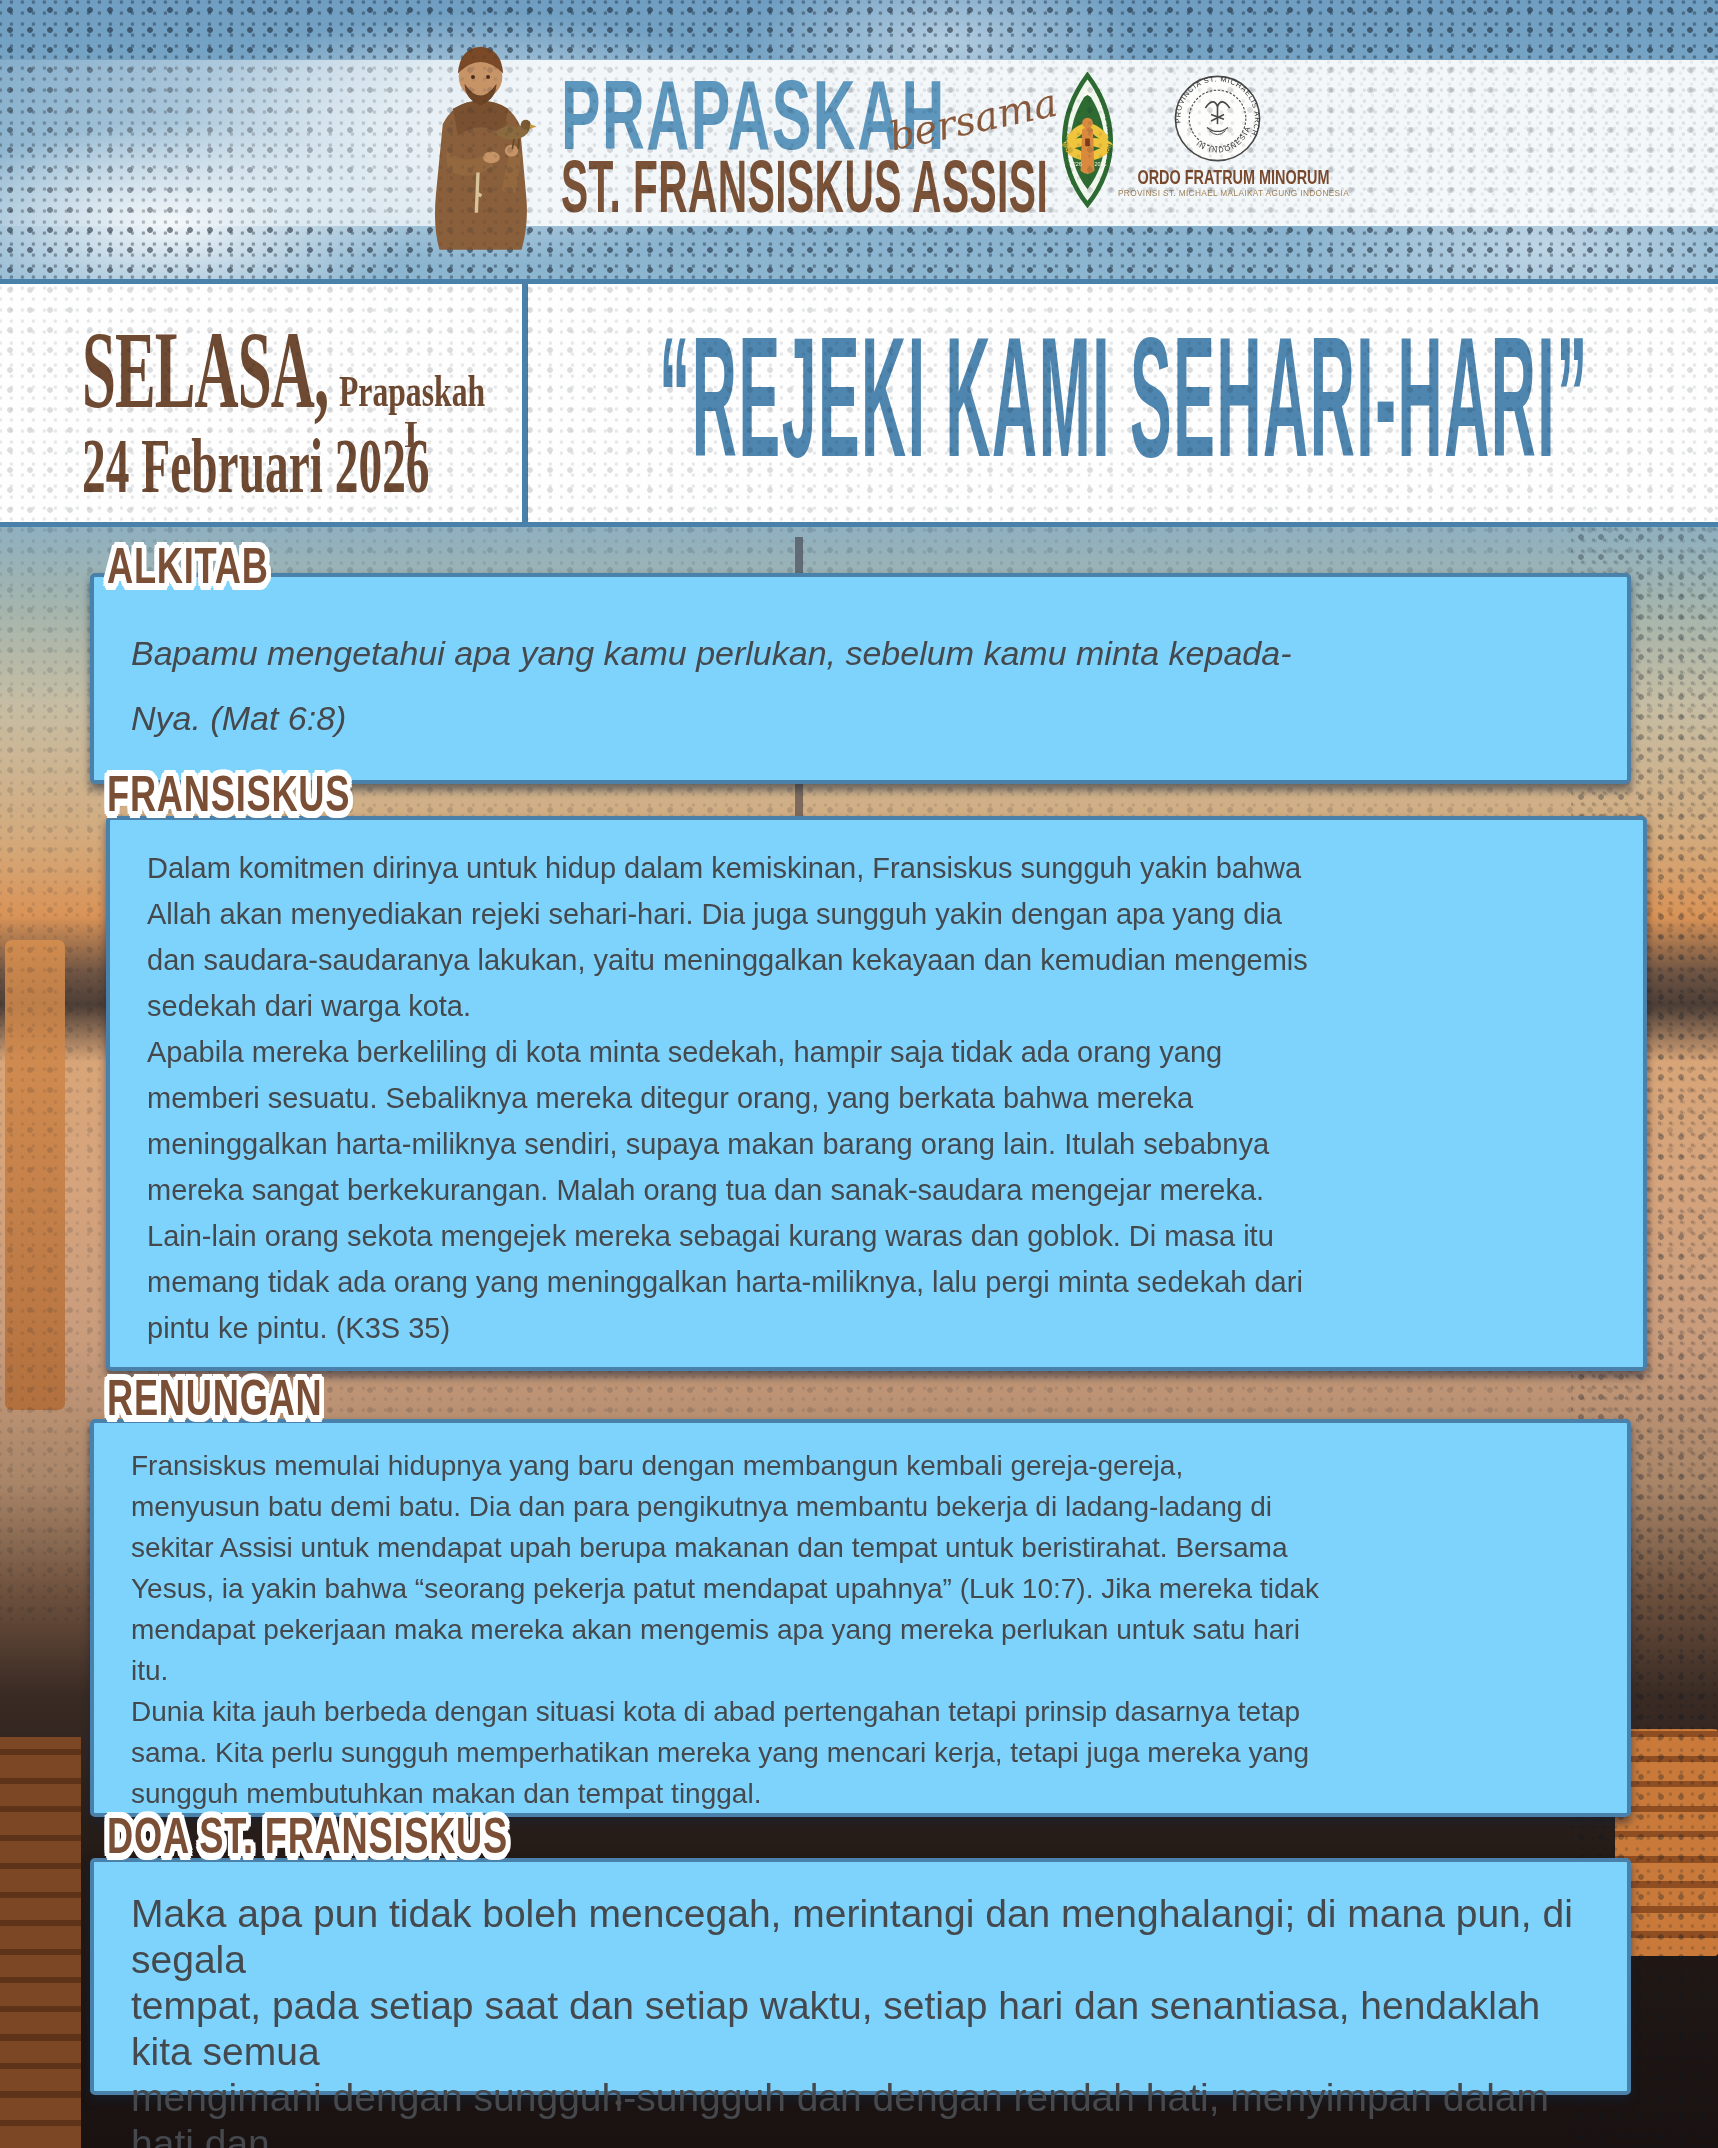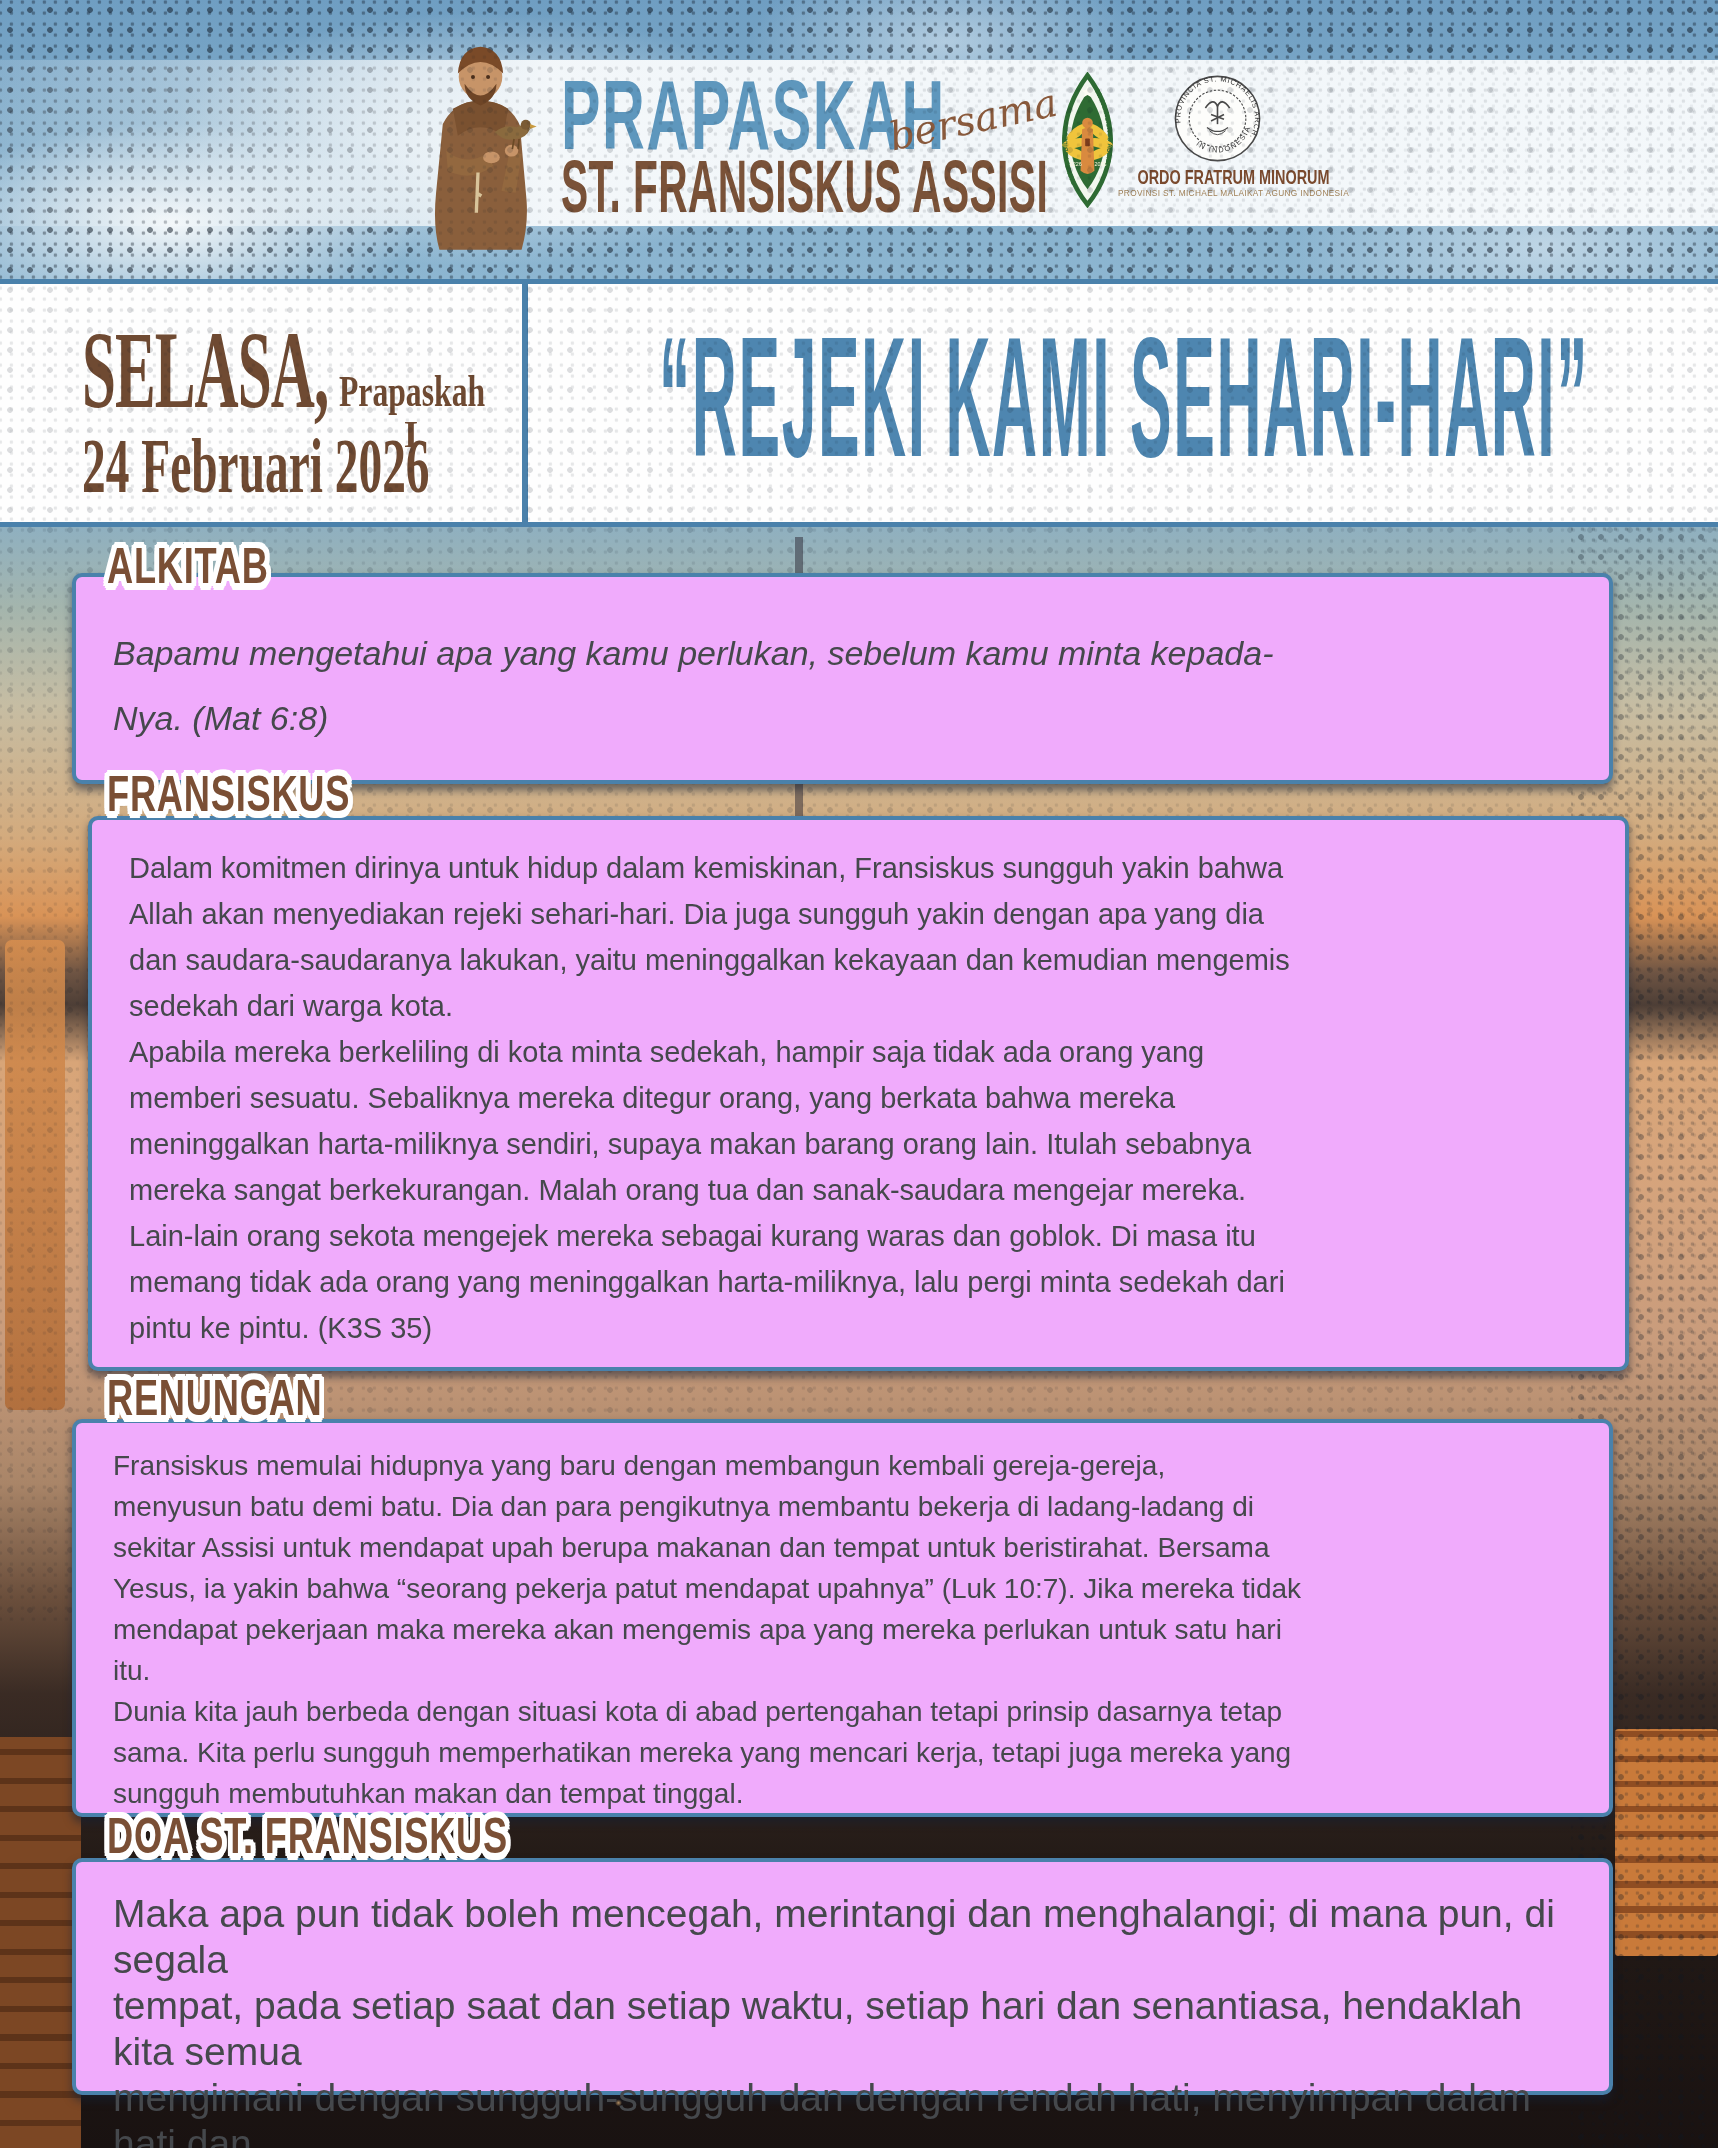--- a/index.html
+++ b/index.html
@@ -88,22 +88,22 @@
     radial-gradient(5.9px 5.9px at 92% 48%, rgba(255,225,165,.85), rgba(255,225,165,0) 70%);}
 
   
   .sec-head{position:absolute;z-index:12;font-weight:bold;font-size:39px;line-height:39px;
     color:#7A4F35;letter-spacing:0.8px;white-space:nowrap;
     transform:scale(0.93,1.28);transform-origin:left top;
     text-shadow:-5px 0 #fff,5px 0 #fff,0 -5px #fff,0 5px #fff,
       -3.4px -3.4px #fff,3.4px -3.4px #fff,-3.4px 3.4px #fff,3.4px 3.4px #fff,
       -5px 2.5px #fff,5px 2.5px #fff,-5px -2.5px #fff,5px -2.5px #fff,
       2.5px 5px #fff,-2.5px 5px #fff,2.5px -5px #fff,-2.5px -5px #fff;}
-  .box{position:absolute;z-index:10;left:72px;width:1541px;box-sizing:border-box;background:#f0abfc;
-    border:4.2px solid #4A81AB;border-radius:10px;box-shadow:0 5.9px 8.4px rgba(22,32,52,.55);
+  .box{position:absolute;z-index:10;left:90px;width:1541px;box-sizing:border-box;background:#7dd3fc;
+    border:4.2px solid #4A81AB;border-radius:5px;box-shadow:0 5.9px 8.4px rgba(22,32,52,.55);
     color:#45484C;white-space:pre-line;}
   .box-alkitab{top:573px;height:211px;padding:44px 34px 0 37px;font-style:italic;
     font-size:34px;line-height:65px;}
   .box-frans{top:816px;height:555px;padding:25px 34px 0 37px;font-size:29px;line-height:46px;margin-left:16px;}
   .box-renungan{top:1419px;height:398px;padding:22px 24px 0 37px;font-size:28px;line-height:41px;}
   .box-doa{top:1858px;height:237px;padding:28.5px 34px 0 37px;font-size:39px;line-height:46px;}
   .h-alkitab{left:107px;top:541px;}
   .h-frans{left:107px;top:769px;}
   .h-renungan{left:107px;top:1373px;}
   .h-doa{left:107px;top:1811px;}

